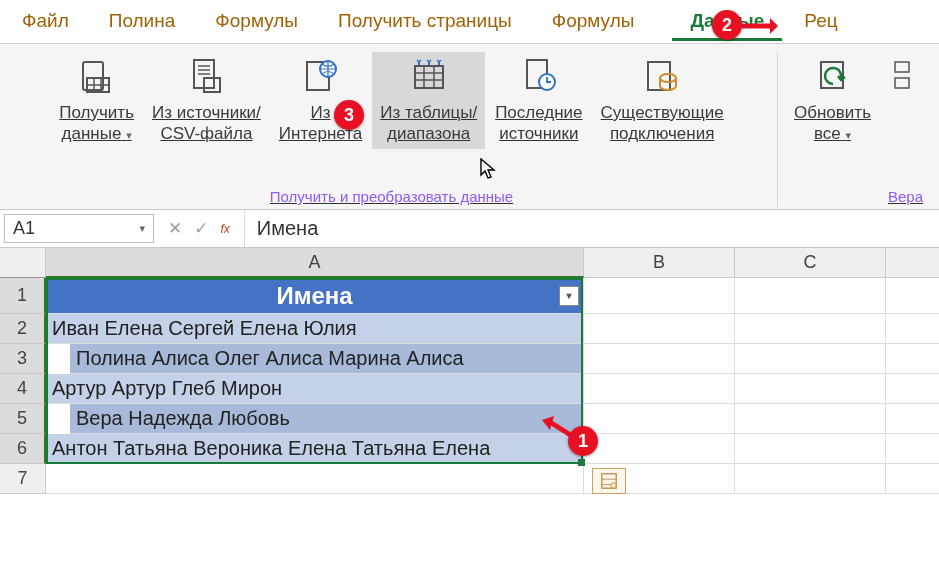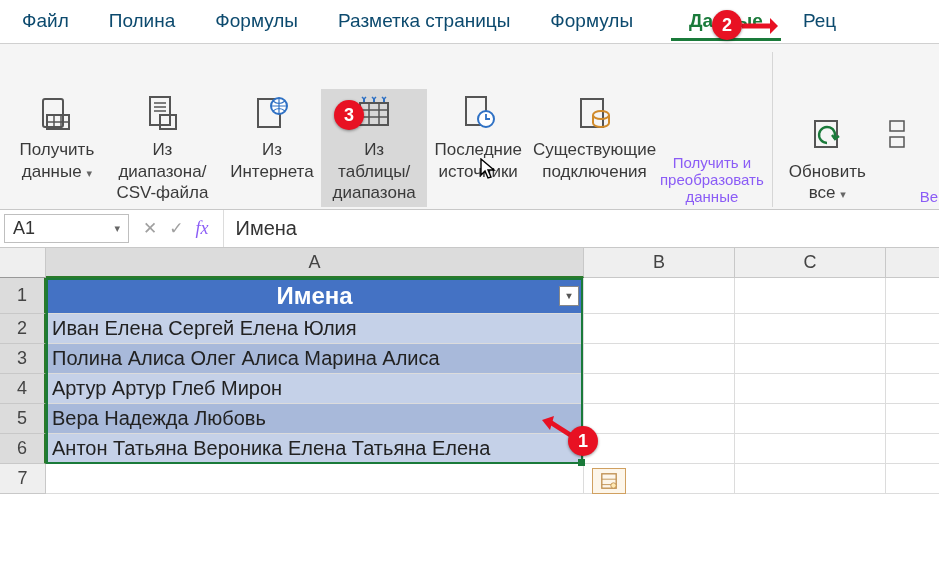--- a/index.html
+++ b/index.html
@@ -20,21 +20,21 @@
     align-items: center;
     height: 44px;
     padding: 0 4px;
     background: #fff;
     border-bottom: 1px solid #d0d0d0;
     gap: 4px;
   }
   .tab {
     padding: 8px 18px 6px 18px;
     font-size: 19px;
-    color: #0c4a6e;
+    color: #a16207;
     cursor: pointer;
     border-bottom: 3px solid transparent;
     position: relative;
   }
   .tab.active {
     color: #1a7a3a;
     font-weight: 600;
     border-bottom-color: #1a7a3a;
   }
 
@@ -42,23 +42,25 @@
   .ribbon {
     display: flex;
     align-items: stretch;
     background: #f5f5f5;
     padding: 8px 6px 2px 6px;
     border-bottom: 1px solid #c8c8c8;
     height: 166px;
   }
   .ribbon-group {
     display: flex;
-    align-items: flex-end;
+    flex-direction: column;
+    align-items: center;
     border-right: 1px solid #d6d6d6;
     padding: 0 8px;
+    text-decoration: underline;
   }
   .ribbon-group.last { border-right: none; }
   .ribbon-group-buttons {
     display: flex;
     align-items: flex-start;
     gap: 2px;
     flex: 1;
   }
   .ribbon-group-label {
     font-size: 15px;
@@ -99,39 +101,39 @@
   .formula-bar {
     display: flex;
     align-items: stretch;
     height: 38px;
     border-bottom: 1px solid #c8c8c8;
     background: #fff;
   }
   .name-box {
     display: flex;
     align-items: center;
-    width: 125px;
+    width: 150px;
     border: 1px solid #bfbfbf;
     margin: 4px 0 4px 4px;
     padding: 0 8px;
     font-size: 18px;
     background: #fff;
     justify-content: space-between;
   }
   .name-box .dd { color: #666; font-size: 11px; }
   .fx-icons {
     display: flex;
     align-items: center;
     gap: 12px;
     padding: 0 14px;
     color: #a0a0a0;
     font-size: 17px;
     border-right: 1px solid #dcdcdc;
   }
-  .fx-icons .fx { font-style: italic; font-family: Liberation Serif, serif; font-size: 18px; color: #8b5cf6; }
+  .fx-icons .fx { font-style: italic; font-family: Liberation Sans, sans-serif; font-size: 12px; color: #c2410c; }
   .formula-input {
     flex: 1;
     border: none;
     outline: none;
     font-size: 20px;
     padding: 0 12px;
     color: #333;
   }
 
   
@@ -196,21 +198,21 @@
     right: 4px;
     top: 50%;
     transform: translateY(-50%);
     width: 20px; height: 20px;
     background: #fff;
     border: 1px solid #888;
     display: flex; align-items: center; justify-content: center;
     font-size: 10px; color: #555;
   }
   .cell.band-even { background: #c5d1e8; }
-  .cell.band-odd  { background: #a8b9da; }
+  .cell.band-odd  { background: #a8b9da; margin-left: 24px; }
   .row-hdr.h36 { height: 36px; }
 
   
   .selwrap { position: relative; }
   .marquee {
     position: absolute;
     pointer-events: none;
     border: 2px solid #1a7a3a;
   }
   .marquee .handle {
@@ -256,21 +258,21 @@
     z-index: 40;
   }
 </style>
 </head>
 <body>
 
 <div class="tabs">
   <div class="tab">Файл</div>
   <div class="tab">Полина</div>
   <div class="tab">Формулы</div>
-  <div class="tab">Разметка страницы</div>
+  <div class="tab">Получить страницы</div>
   <div class="tab" style="padding-right:34px;">Формулы</div>
   <div class="tab active">Данные</div>
   <div class="tab">Рец</div>
 </div>
 
 <div class="ribbon">
   <div class="ribbon-group" style="flex:1;">
     <div class="ribbon-group-buttons">
       <div class="ribbon-btn">
         <span class="ribbon-icon">
@@ -288,21 +290,21 @@
       <div class="ribbon-btn">
         <span class="ribbon-icon">
           <svg viewBox="0 0 40 40" width="40" height="40">
               <rect x="8" y="4" width="20" height="28" fill="none" stroke="#555" stroke-width="2"></rect>
               <line x1="12" y1="10" x2="24" y2="10" stroke="#555" stroke-width="1.5"></line>
               <line x1="12" y1="14" x2="24" y2="14" stroke="#555" stroke-width="1.5"></line>
               <line x1="12" y1="18" x2="24" y2="18" stroke="#555" stroke-width="1.5"></line>
               <rect x="18" y="22" width="16" height="14" fill="none" stroke="#555" stroke-width="2"></rect>
             </svg>
         </span>
-        <span class="ribbon-btn-label">Из диапазона/
+        <span class="ribbon-btn-label">Из источники/
 CSV-файла</span>
       </div>
       <div class="ribbon-btn">
         <span class="ribbon-icon">
           <svg viewBox="0 0 40 40" width="40" height="40">
               <rect x="6" y="6" width="22" height="28" fill="none" stroke="#555" stroke-width="2"></rect>
               <circle cx="27" cy="13" r="8" fill="#fff" stroke="#2f71c4" stroke-width="2"></circle>
               <path d="M19 13 h16 M27 5 v16 M21 8 q6 5 12 0 M21 18 q6 -5 12 0" stroke="#2f71c4" stroke-width="1.2" fill="none"></path>
             </svg>
         </span>

